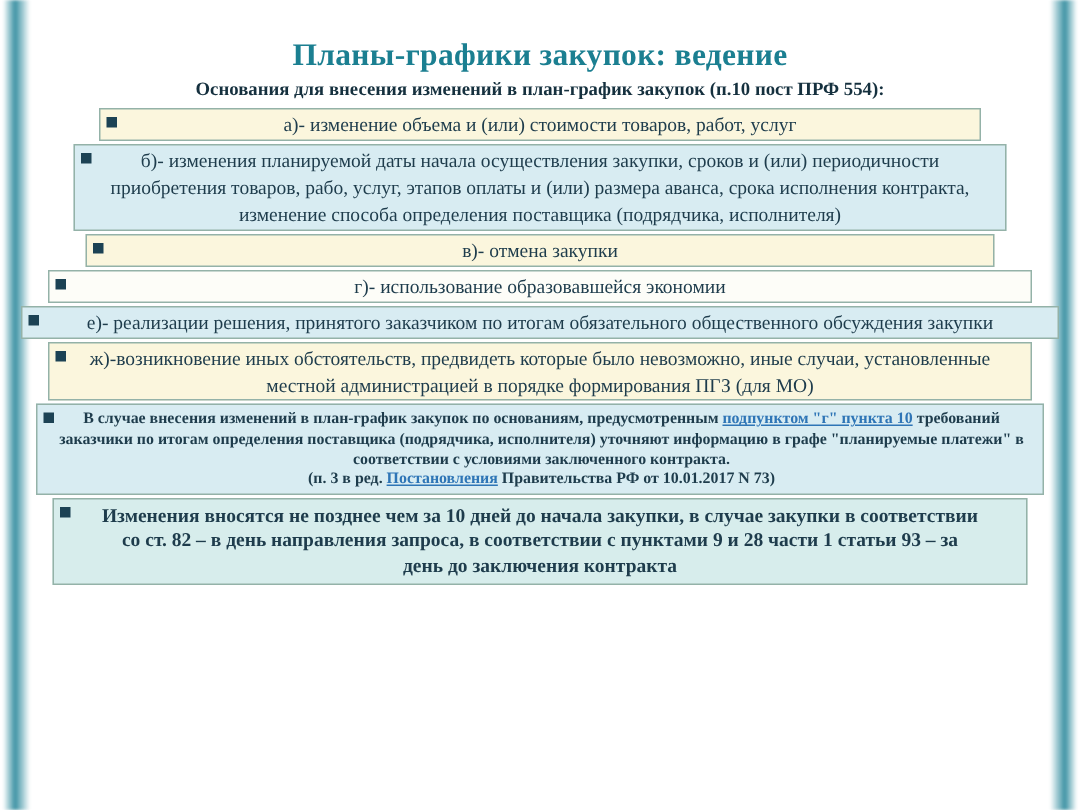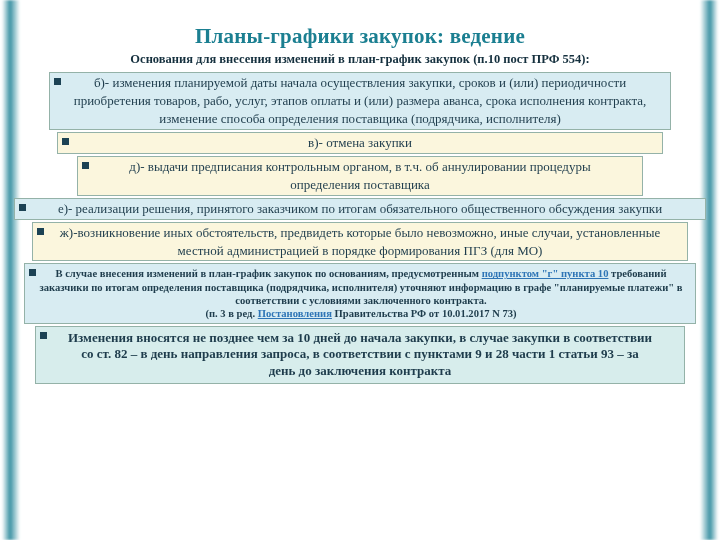--- a/index.html
+++ b/index.html
@@ -104,36 +104,40 @@
 
 <div class="slide">
   <div class="edge left"></div>
   <div class="edge right"></div>
 
   <h1 class="title">Планы-графики закупок: ведение</h1>
   <div class="subtitle">Основания для внесения изменений в план-график закупок (п.10 пост ПРФ 554):</div>
 
   <div class="stack">
 
+    <div class="box bg-cream w-a">
+      <span class="sq"></span>
+      <span>а)- изменение объема и (или) стоимости товаров, работ, услуг</span>
+    </div>
 
     <div class="box bg-cyan w-b">
       <span class="sq"></span>
       <span>б)- изменения планируемой даты начала осуществления закупки, сроков и (или) периодичности приобретения товаров, рабо, услуг, этапов оплаты и (или) размера аванса, срока исполнения контракта, изменение способа определения поставщика (подрядчика, исполнителя)</span>
     </div>
 
     <div class="box bg-cream w-v">
       <span class="sq"></span>
       <span>в)- отмена закупки</span>
     </div>
 
+    <div class="box bg-white w-g">
+      <span class="sq"></span>
+      <span>г)- использование  образовавшейся экономии</span>
+    </div>
 
-    <div class="box bg-cream w-d">
-      <span class="sq"></span>
-      <span>д)- выдачи предписания контрольным органом, в т.ч. об аннулировании процедуры определения поставщика</span>
-    </div>
 
     <div class="box bg-cyan w-e">
       <span class="sq"></span>
       <span>е)- реализации решения, принятого заказчиком по итогам обязательного общественного обсуждения закупки</span>
     </div>
 
     <div class="box bg-cream w-zh">
       <span class="sq"></span>
       <span>ж)-возникновение иных обстоятельств, предвидеть которые было невозможно, иные случаи, установленные местной администрацией в порядке формирования ПГЗ (для МО)</span>
     </div>

